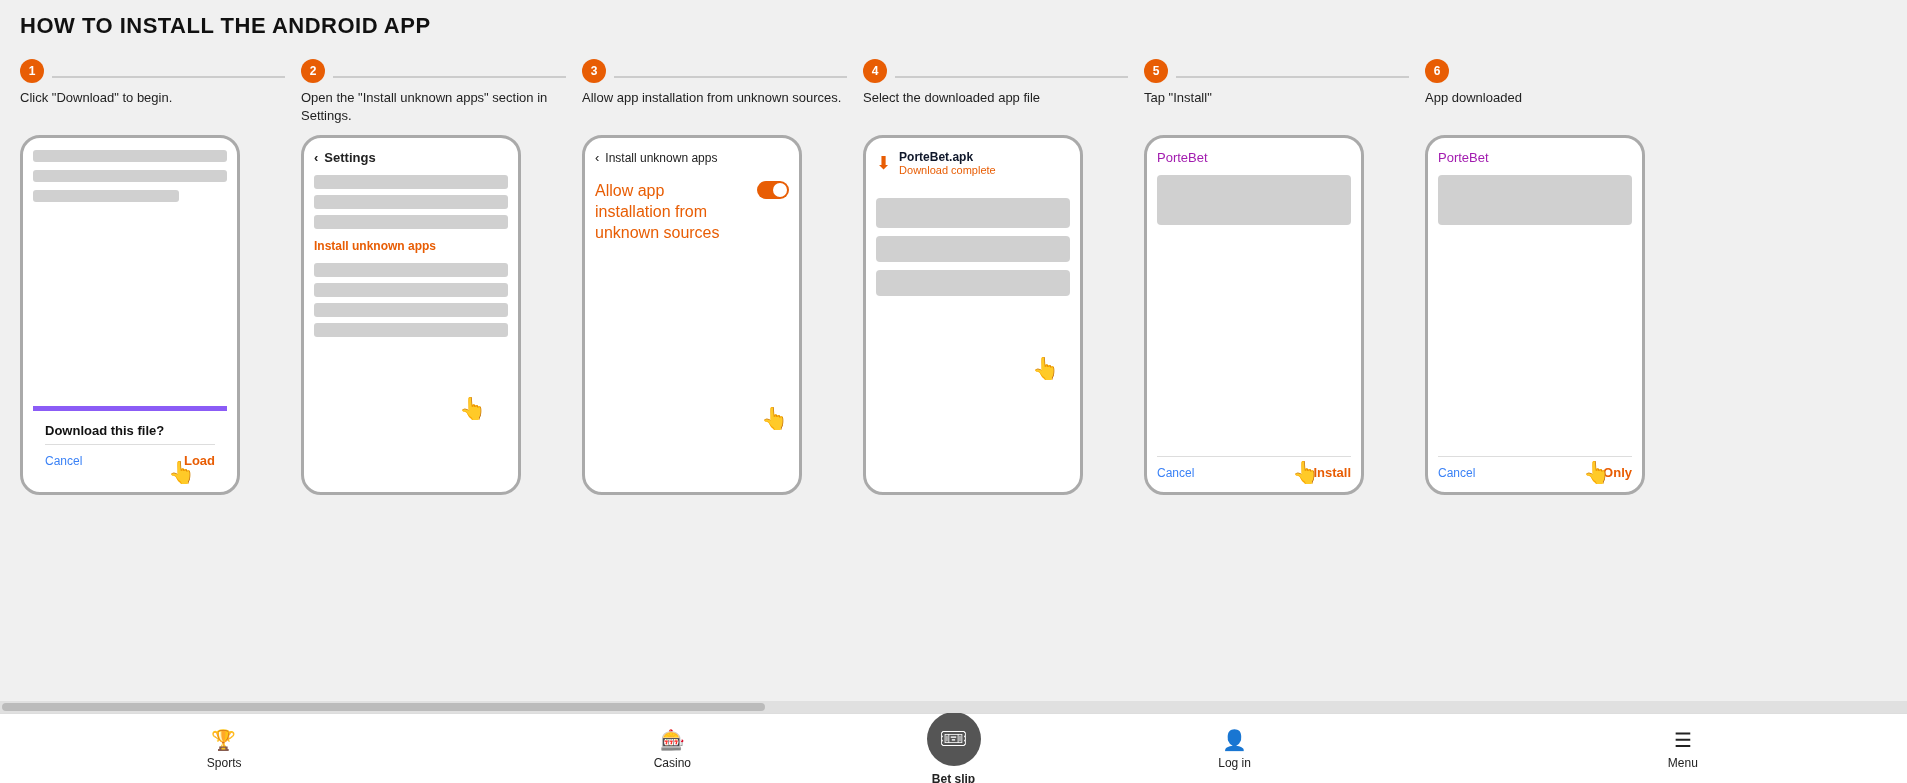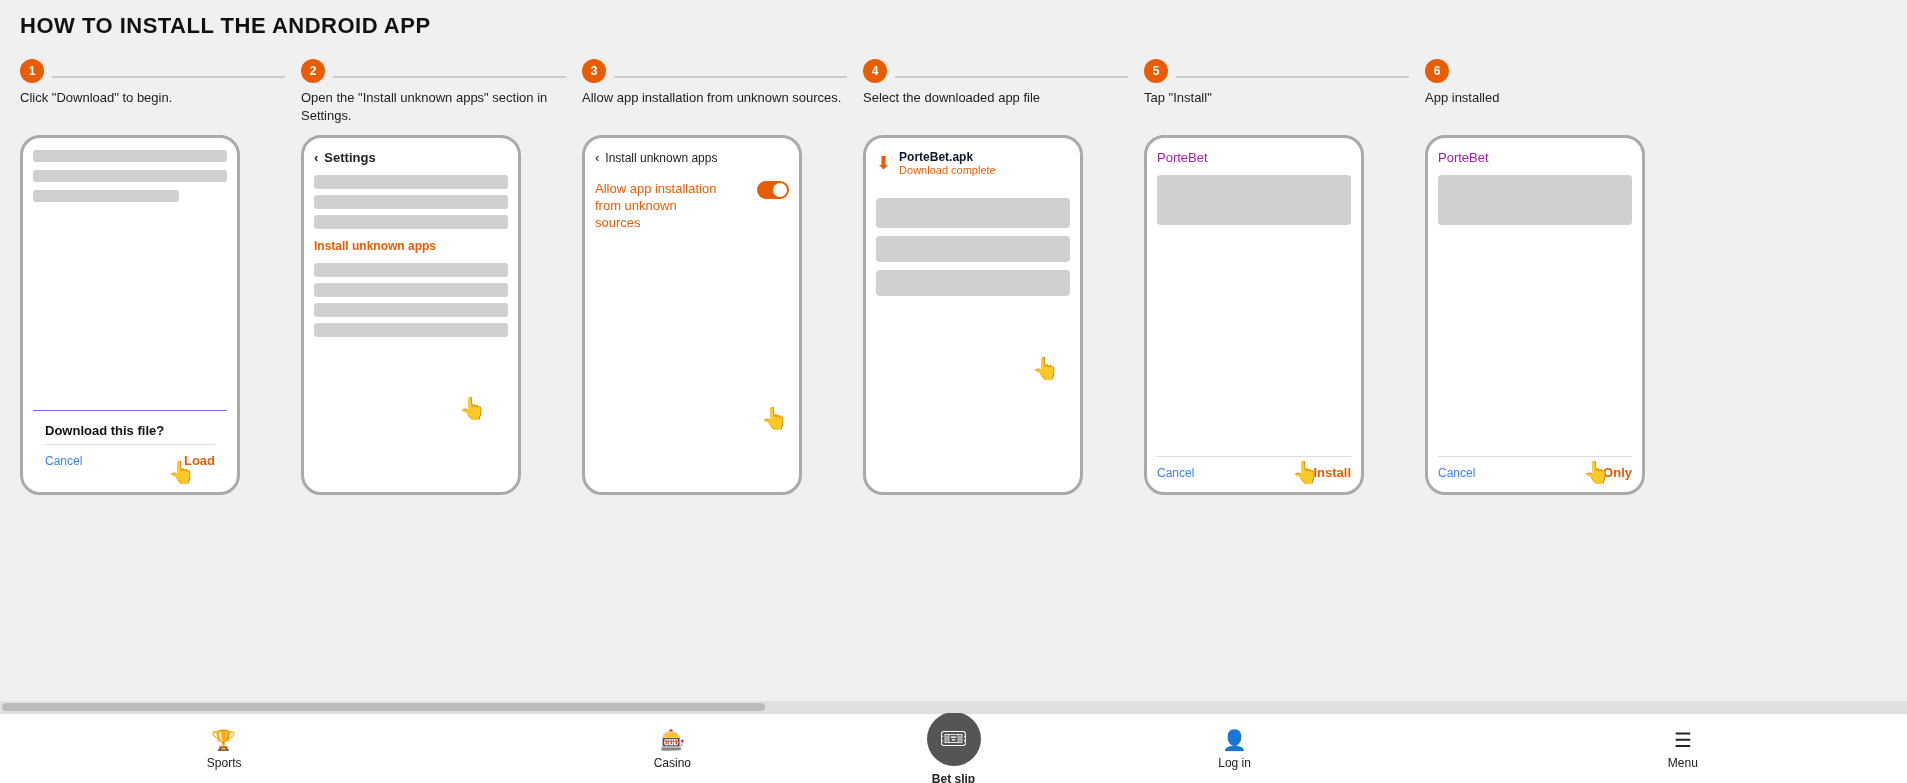--- a/index.html
+++ b/index.html
@@ -95,21 +95,21 @@
       margin-bottom: 8px;
     }
 
     .phone-bar.wide { width: 100%; }
     .phone-bar.medium { width: 75%; }
 
     .download-dialog {
       margin-top: auto;
       background: white;
       padding: 12px;
-      border-top: 1px solid #8b5cf6;
+      border-top: 5px solid #8b5cf6;
     }
 
     .download-title {
       font-size: 13px;
       font-weight: 700;
       color: #111;
       margin-bottom: 6px;
     }
 
     .download-text {
@@ -182,21 +182,21 @@
     }
 
     .allow-row {
       display: flex;
       justify-content: space-between;
       align-items: flex-start;
       margin-bottom: 10px;
     }
 
     .allow-text {
-      font-size: 13px;
+      font-size: 16px;
       color: #e85d04;
       line-height: 1.3;
       max-width: 130px;
     }
 
     .toggle-switch {
       width: 32px;
       height: 18px;
       background: #e85d04;
       border-radius: 9px;
@@ -463,21 +463,21 @@
           <span class="btn-install-action">Install</span>
         </div>
         <div class="finger-cursor" style="bottom:6px; left:145px;">👆</div>
       </div>
     </div>
 
     <div class="step">
       <div class="step-number-wrapper">
         <div class="step-number">6</div>
       </div>
-      <div class="step-description">App installed</div>
+      <div class="step-description">App downloaded</div>
       <div class="phone-mockup">
         <div class="app-name-header">PorteBet</div>
         <div class="install-bar"></div>
         <div style="flex:1;"></div>
         <div class="download-buttons">
           <span class="btn-cancel">Cancel</span>
           <span class="btn-open">Only</span>
         </div>
         <div class="finger-cursor" style="bottom:6px; left:155px;">👆</div>
       </div>

